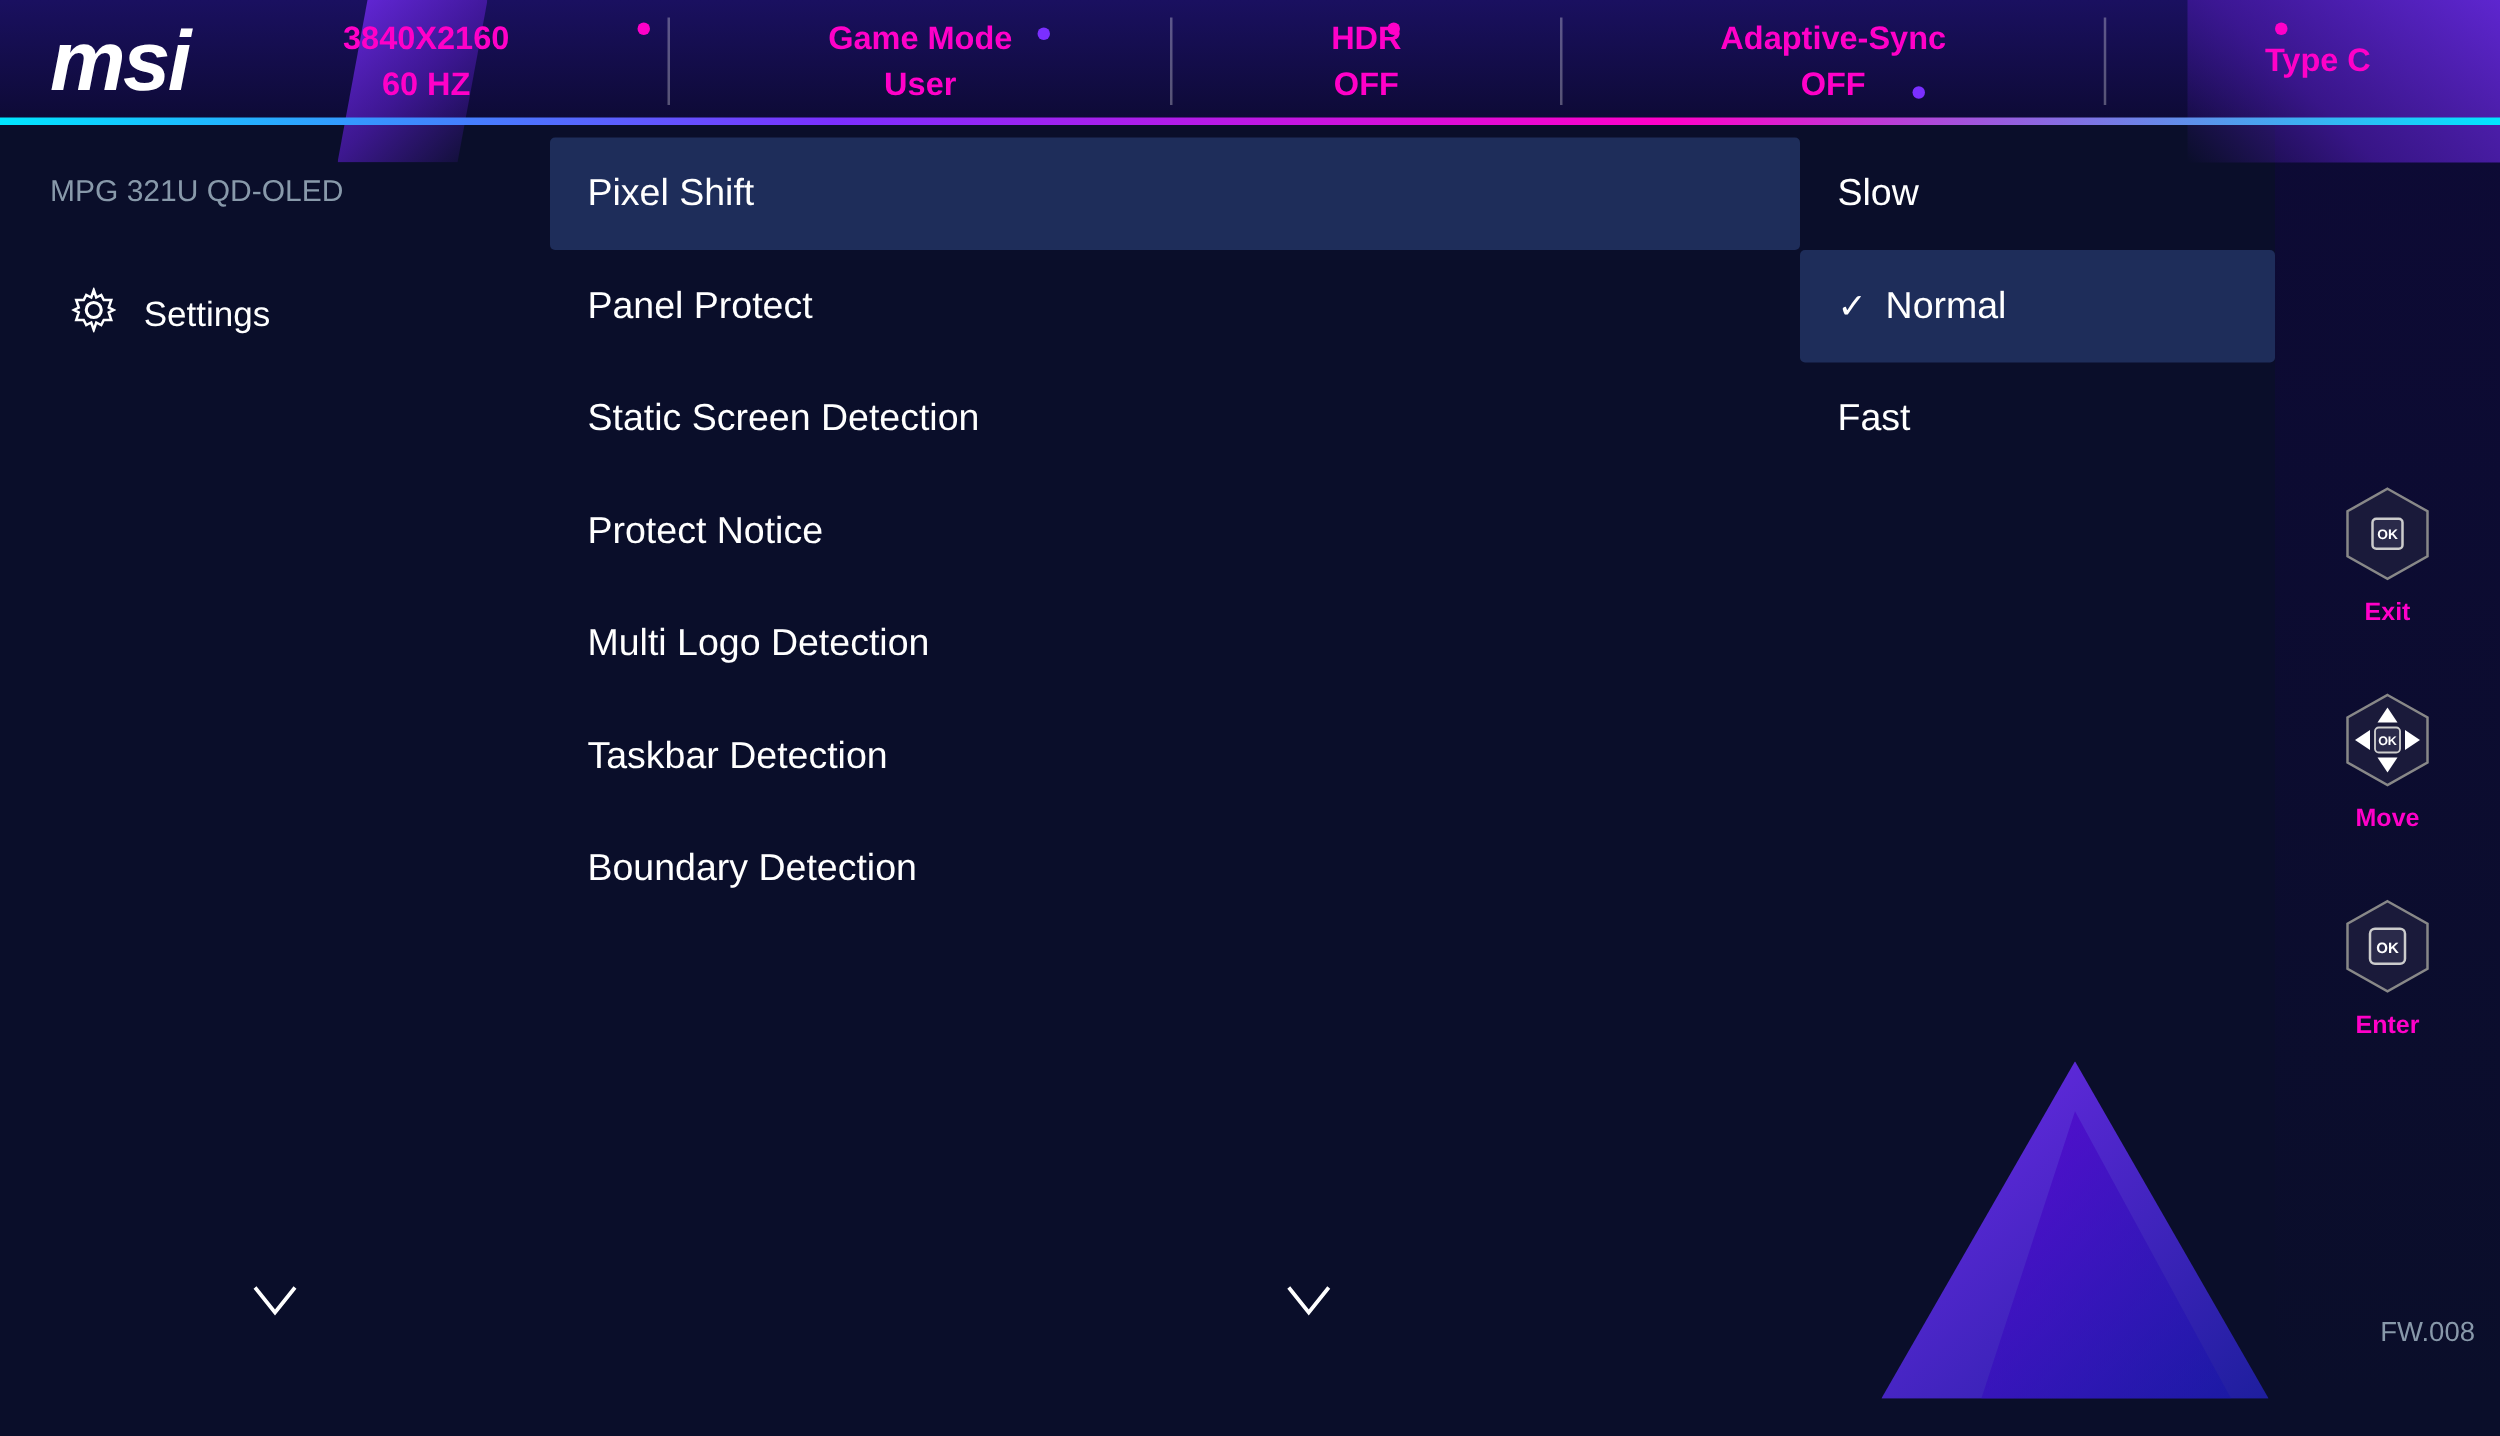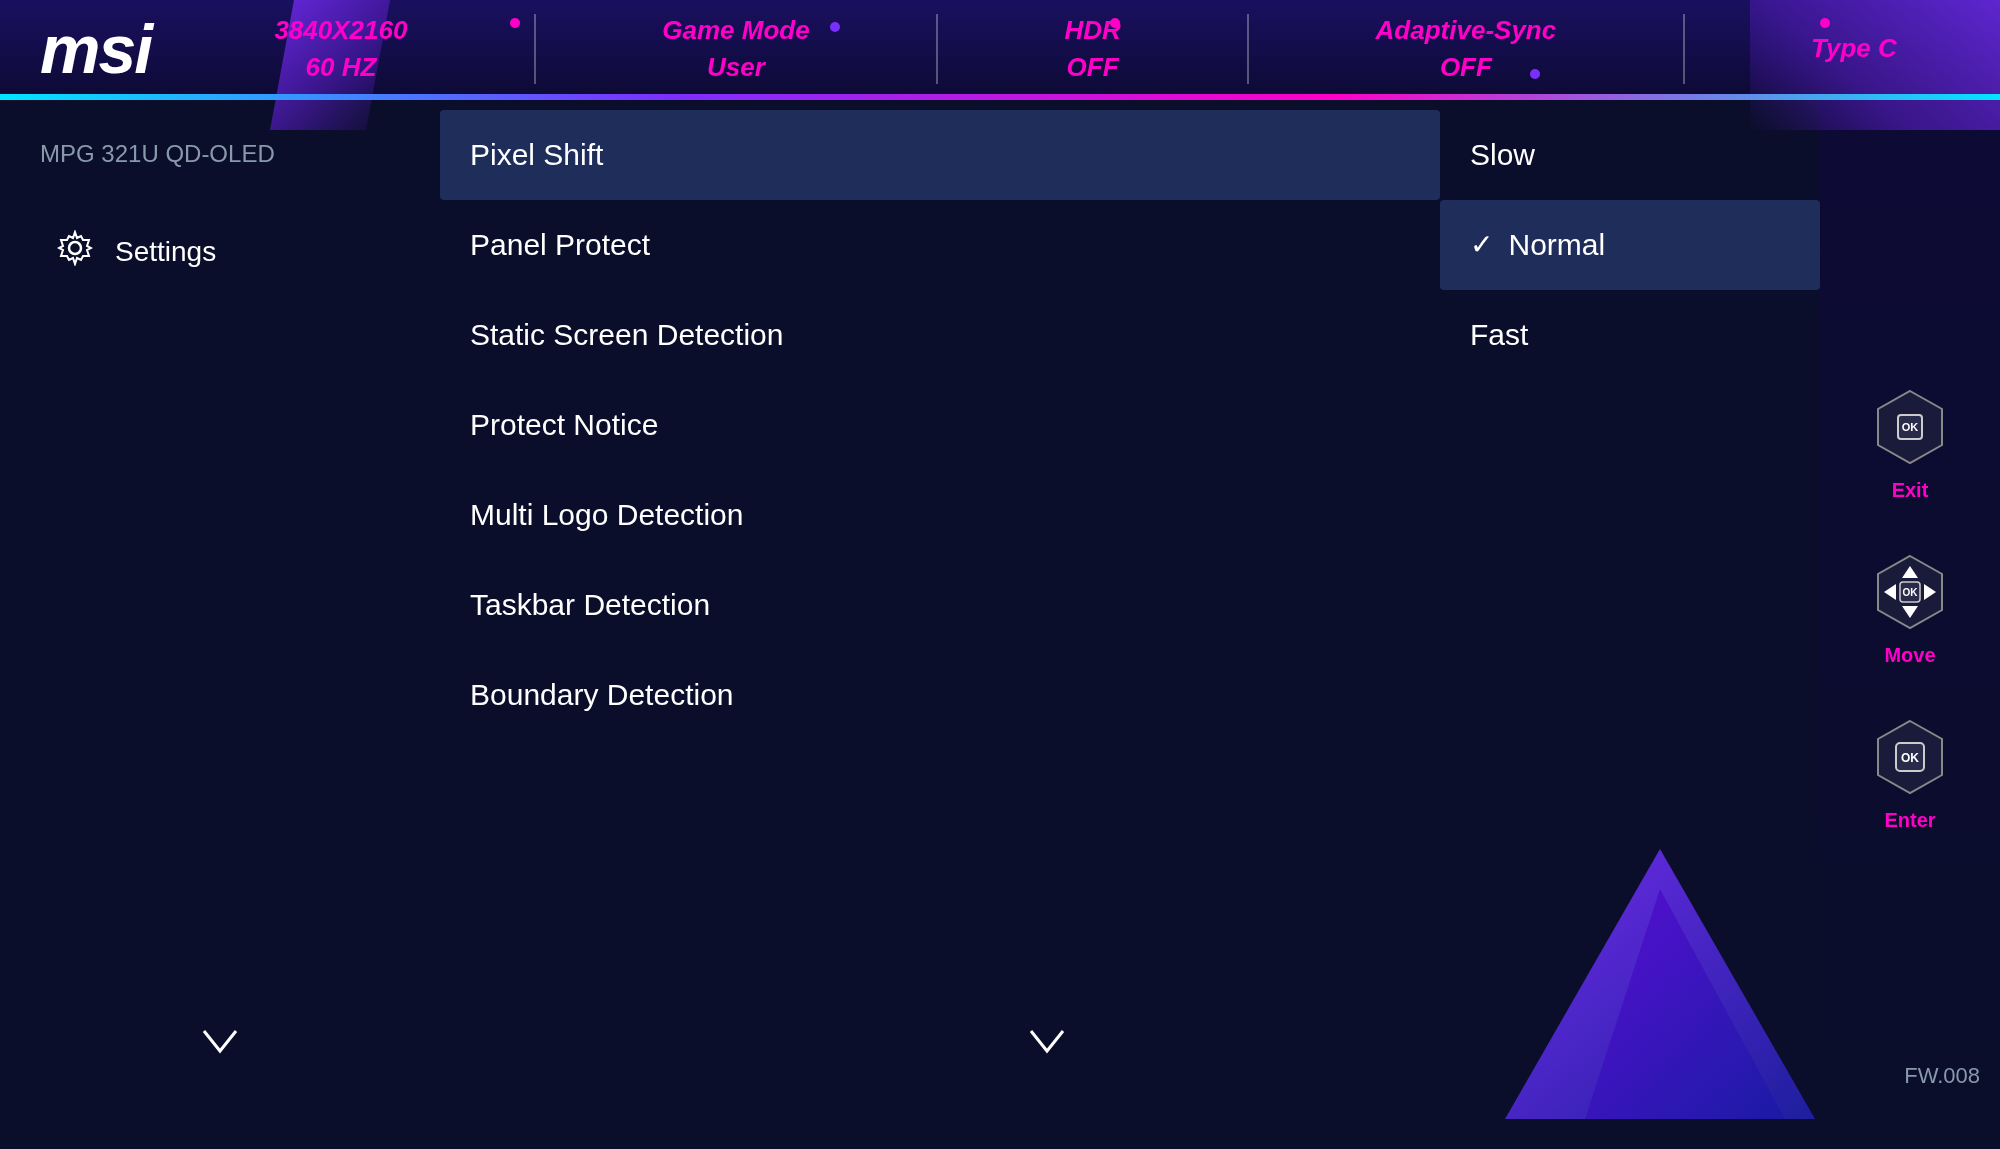--- a/index.html
+++ b/index.html
@@ -66,21 +66,20 @@
       margin-right: 60px;
       z-index: 2;
     }
 
     .header-stats {
       display: flex;
       align-items: center;
       flex: 1;
       justify-content: space-around;
       z-index: 2;
-      font-style: italic;
     }
 
     .header-stat {
       text-align: center;
       color: #ff00c8;
       font-size: 26px;
       font-weight: bold;
       line-height: 1.4;
     }
 
@@ -232,21 +231,21 @@
     }
 
     .control-label {
       color: #ff00c8;
       font-size: 20px;
       font-weight: bold;
     }
 
     .fw-version {
       position: absolute;
-      bottom: 30px;
+      bottom: 40px;
       right: 20px;
       color: #8899aa;
       font-size: 22px;
     }
   </style>
 </head>
 <body>
 
 <div class="header">
   <div class="header-accent-left"></div>

